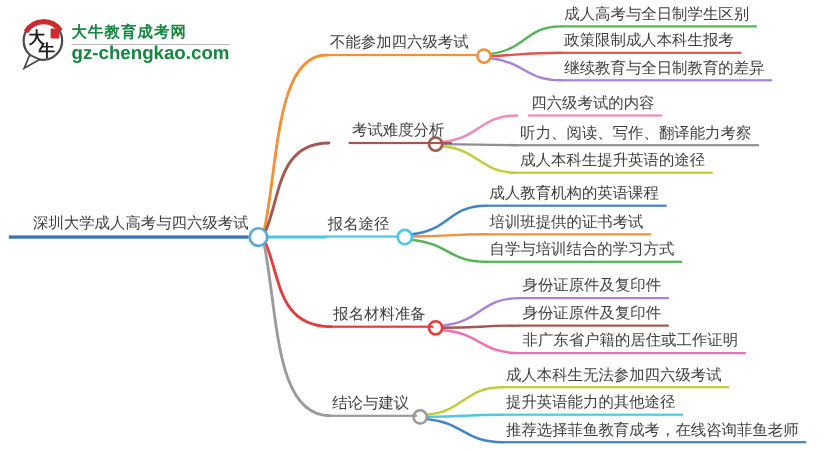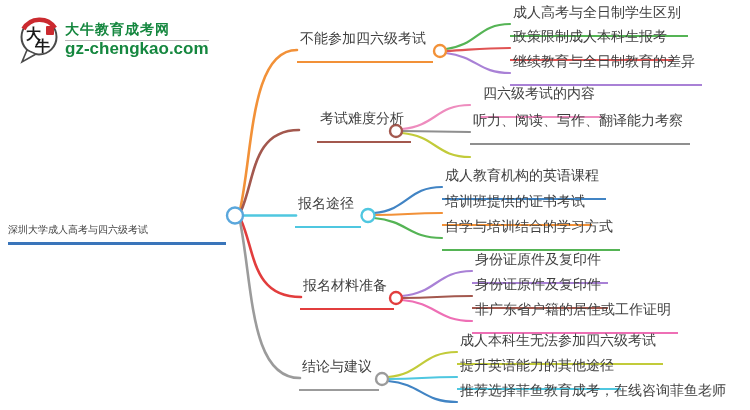--- a/index.html
+++ b/index.html
@@ -8,25 +8,25 @@
     font-family:"Liberation Sans","DejaVu Sans",sans-serif;
   }
   svg.links{position:absolute;left:0;top:0;width:750px;height:410px;}
   svg.links path{fill:none;stroke-linecap:round;}
   svg.links path.trunk{stroke-width:2.6;}
   svg.links path.twig{stroke-width:2.2;}
   svg.links circle{fill:#fff;stroke-width:2.4;}
   .node{
     position:absolute;white-space:nowrap;color:#3f3f3f;
     font-size:14px;line-height:18px;
-    padding:0 7px 14px 3px;border-bottom:2px solid #999;text-align:center;
+    padding:0 7px 2px 3px;border-bottom:2px solid #999;text-align:center;
   }
   .root-node{
-    width:218px;text-align:left;font-size:10px;line-height:20px;
-    padding:0 0 2px 0;border-bottom-width:3px;margin-top:28px;
+    width:218px;text-align:right;font-size:14px;line-height:20px;
+    padding:0 0 2px 0;border-bottom-width:3px;
   }
   
   .logo{position:absolute;left:19px;top:16px;display:flex;align-items:flex-start;}
   .logo-text{margin-left:4px;}
   .logo-title{font-size:14px;font-weight:bold;letter-spacing:1px;line-height:17px;margin-top:5px;}
   .logo-sep{height:1px;background:#b9b9b9;margin:2px 0 1px 0;width:100%;}
   .logo-domain{font-size:17px;font-weight:bold;line-height:14px;}
 </style>
 </head>
 <body>
@@ -92,20 +92,21 @@
   <div class="node" style="left: 295px; top: 194px; border-bottom-color: rgb(79, 199, 224);">报名途径</div>
   <div class="node" style="left: 300px; top: 276px; border-bottom-color: rgb(226, 61, 61);">报名材料准备</div>
   <div class="node" style="left: 299px; top: 357px; border-bottom-color: rgb(155, 155, 155);">结论与建议</div>
 
   <div class="node" style="left: 510px; top: 3px; border-bottom-color: rgb(85, 180, 85);">成人高考与全日制学生区别</div>
   <div class="node" style="left: 510px; top: 27px; border-bottom-color: rgb(224, 83, 83);">政策限制成人本科生报考</div>
   <div class="node" style="left: 510px; top: 52px; border-bottom-color: rgb(169, 129, 214);">继续教育与全日制教育的差异</div>
 
   <div class="node" style="left: 480px; top: 84px; border-bottom-color: rgb(238, 140, 190);">四六级考试的内容</div>
   <div class="node" style="left: 470px; top: 111px; border-bottom-color: rgb(143, 143, 143);">听力、阅读、写作、翻译能力考察</div>
+  <div class="node" style="left: 470px; top: 136px; border-bottom-color: rgb(194, 203, 58);">成人本科生提升英语的途径</div>
 
   <div class="node" style="left: 442px; top: 166px; border-bottom-color: rgb(65, 132, 196);">成人教育机构的英语课程</div>
   <div class="node" style="left: 442px; top: 192px; border-bottom-color: rgb(242, 145, 56);">培训班提供的证书考试</div>
   <div class="node" style="left: 442px; top: 217px; border-bottom-color: rgb(85, 180, 85);">自学与培训结合的学习方式</div>
 
   <div class="node" style="left: 472px; top: 250px; border-bottom-color: rgb(169, 129, 214);">身份证原件及复印件</div>
   <div class="node" style="left: 472px; top: 275px; border-bottom-color: rgb(163, 88, 78);">身份证原件及复印件</div>
   <div class="node" style="left: 472px; top: 300px; border-bottom-color: rgb(238, 111, 181);">非广东省户籍的居住或工作证明</div>
 
   <div class="node" style="left: 457px; top: 331px; border-bottom-color: rgb(194, 203, 58);">成人本科生无法参加四六级考试</div>

